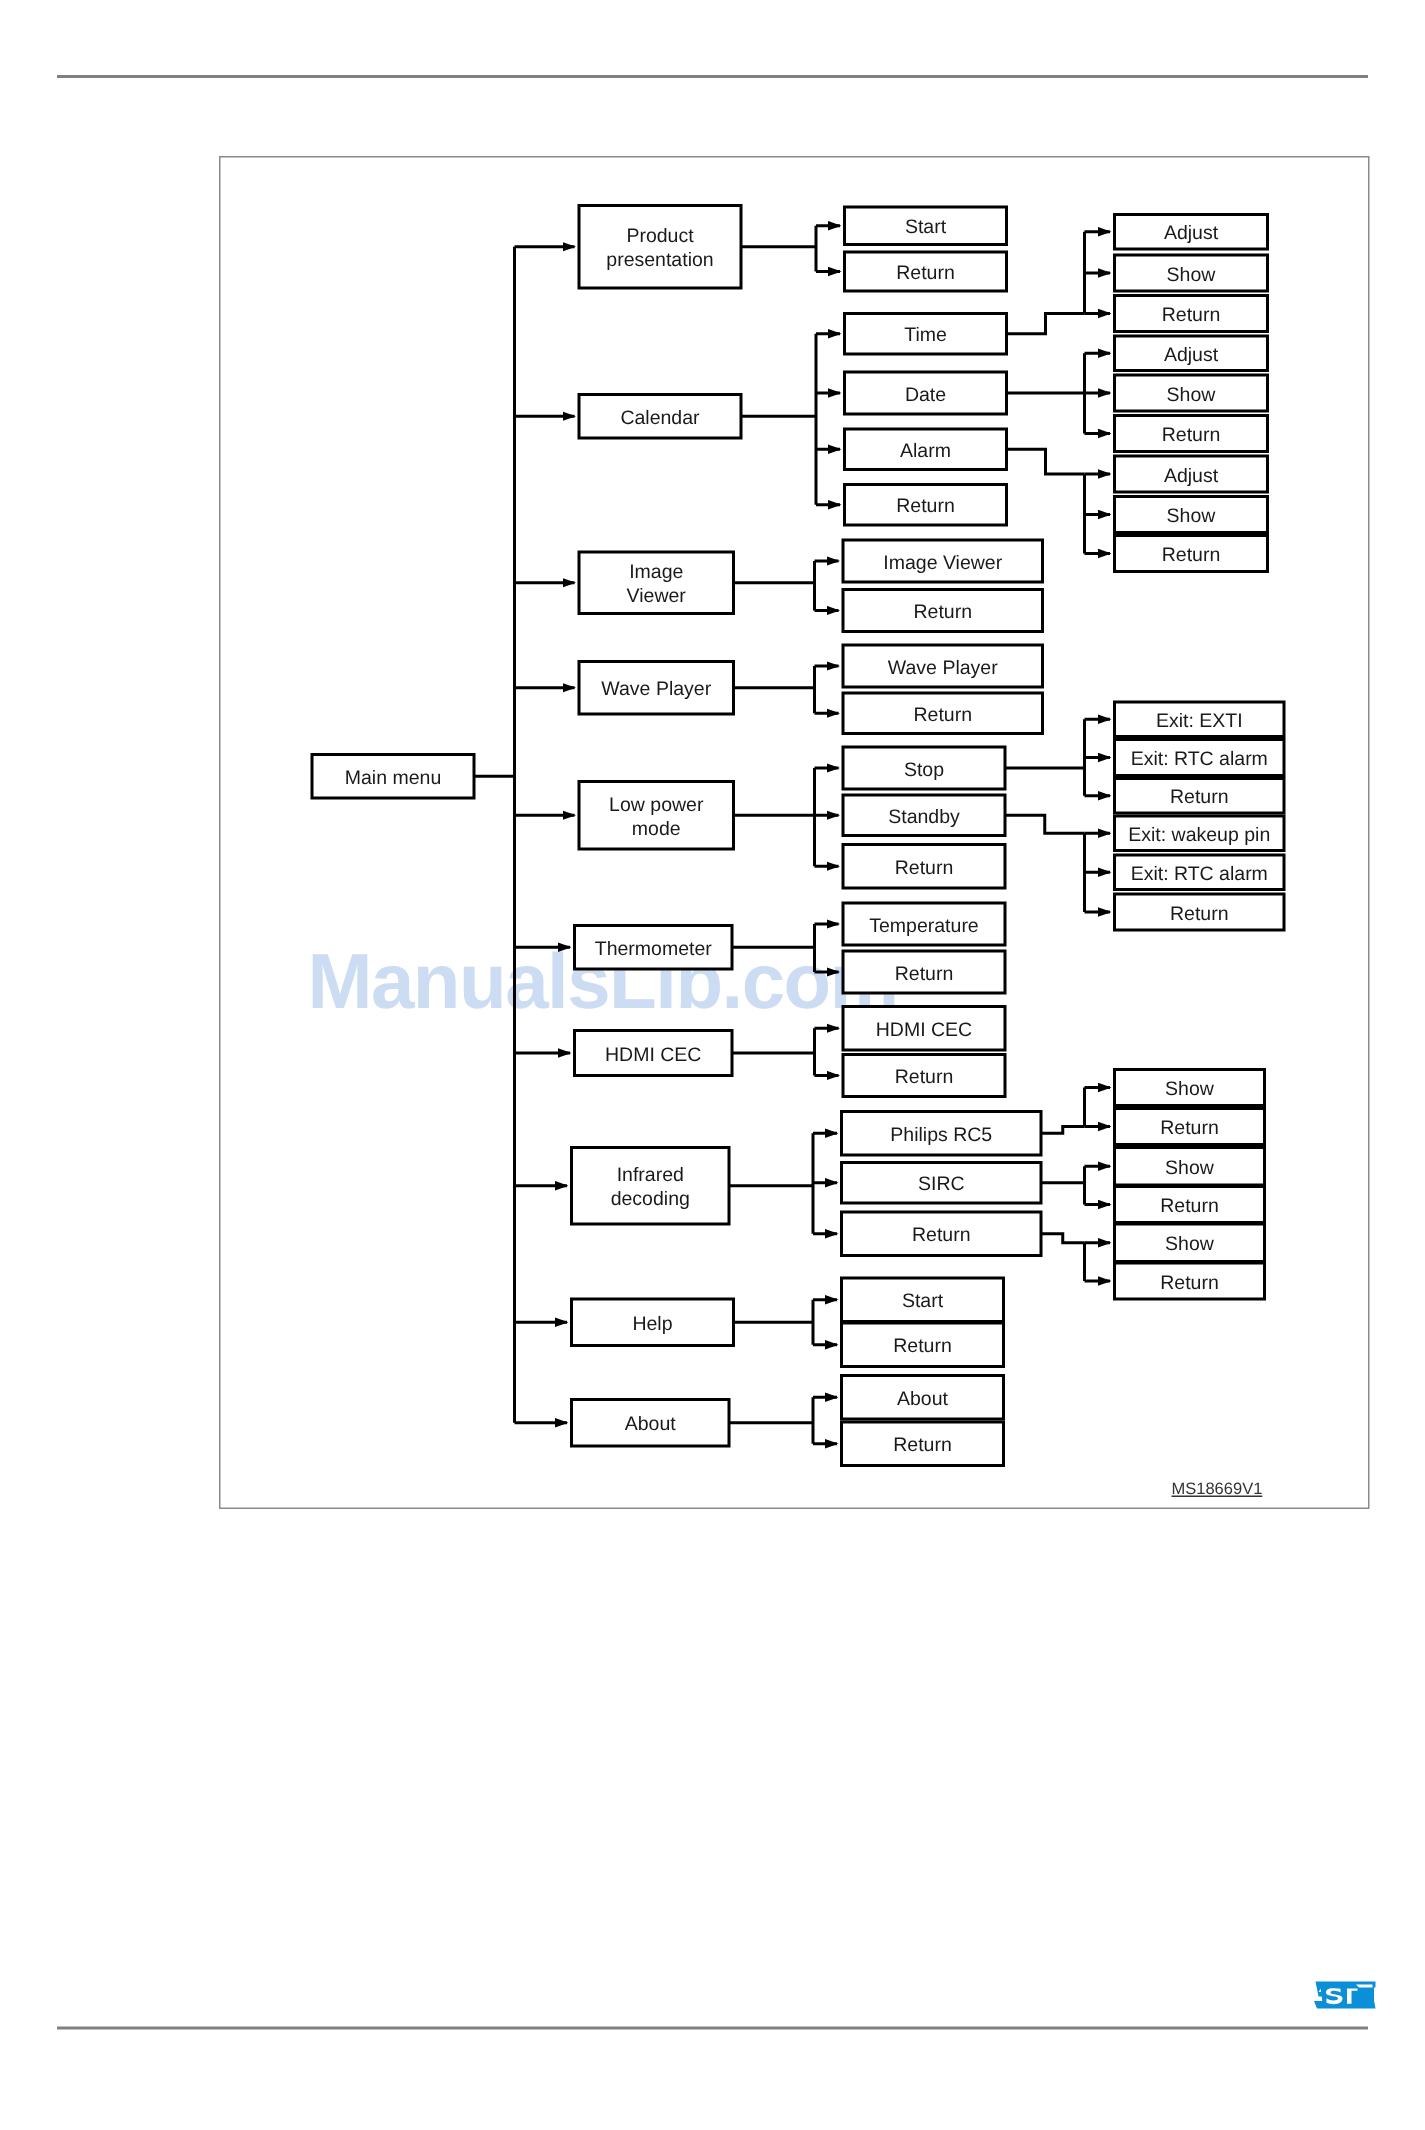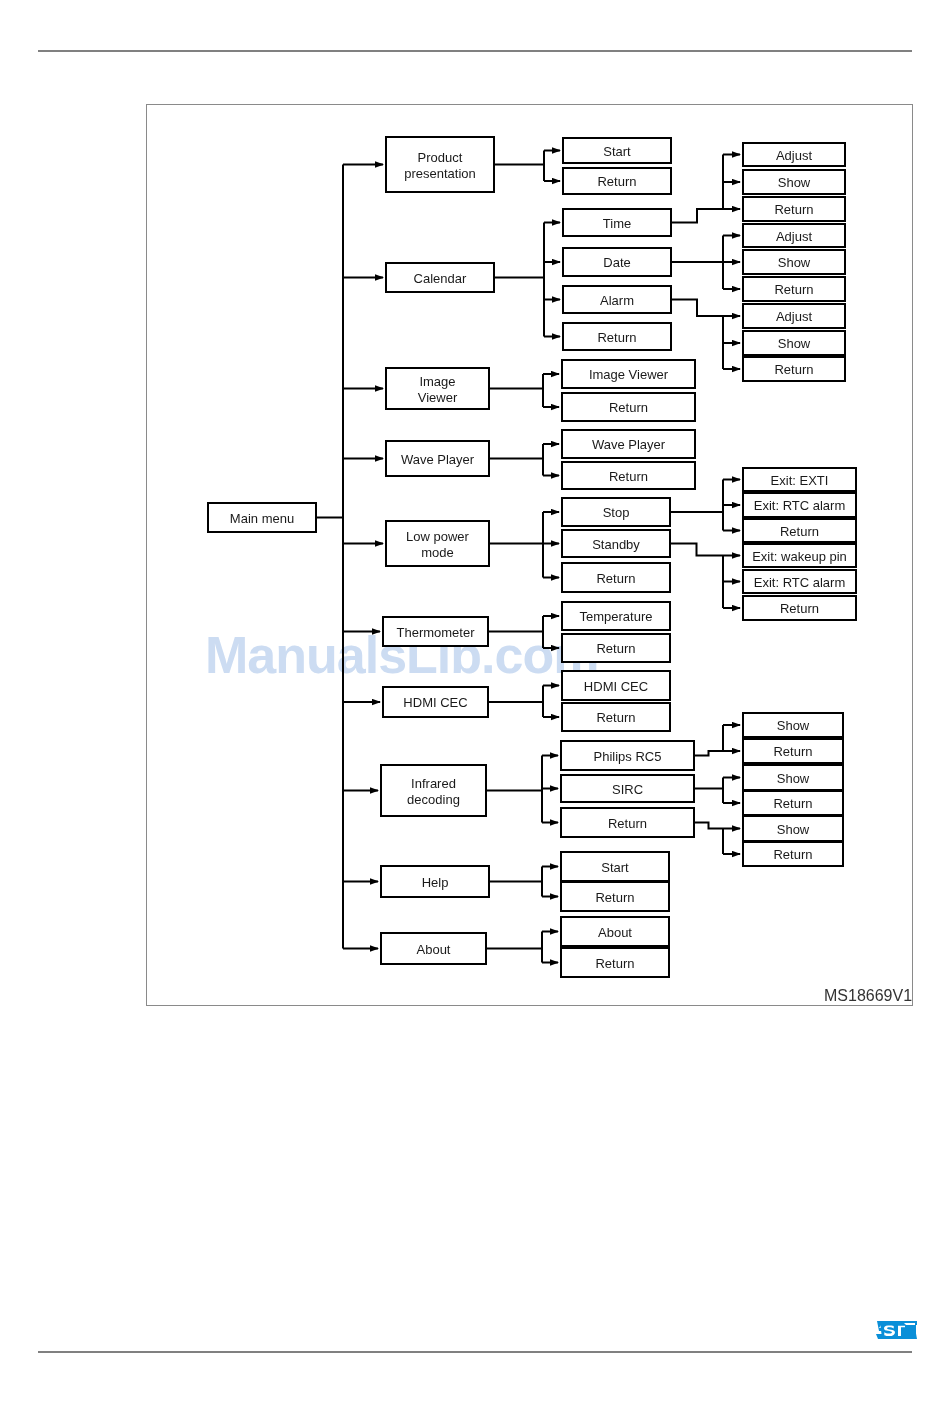--- a/index.html
+++ b/index.html
@@ -20,21 +20,21 @@
     position:absolute;left:205px;top:625px;
     font-size:52px;font-weight:bold;color:#ccdcf2;
     letter-spacing:-1px;white-space:nowrap;
     font-family:"Liberation Sans", sans-serif;
     z-index:2;pointer-events:none;
   }
   #svg-layer{position:absolute;left:0;top:0;width:950px;height:1420px;z-index:3;}
   .nodebox{fill:#ffffff;stroke:#000000;stroke-width:2;}
   .nodetext{font-family:"Liberation Sans", sans-serif;font-size:13px;fill:#1a1a1a;text-anchor:middle;}
   .link{stroke:#000000;stroke-width:2;fill:none;}
-  .msid{position:absolute;font-size:16px;color:#333;left:824px;top:987px;z-index:4;}
+  .msid{position:absolute;font-size:11px;color:#333;left:781px;top:987px;z-index:4;text-decoration:underline;}
   #st-logo{position:absolute;left:874px;top:1316px;width:46px;height:28px;z-index:4;}
 </style>
 </head>
 <body>
 
 <div id="page">
 
   <div class="rule" id="header-rule"></div>
   <div class="rule" id="footer-rule"></div>
 

